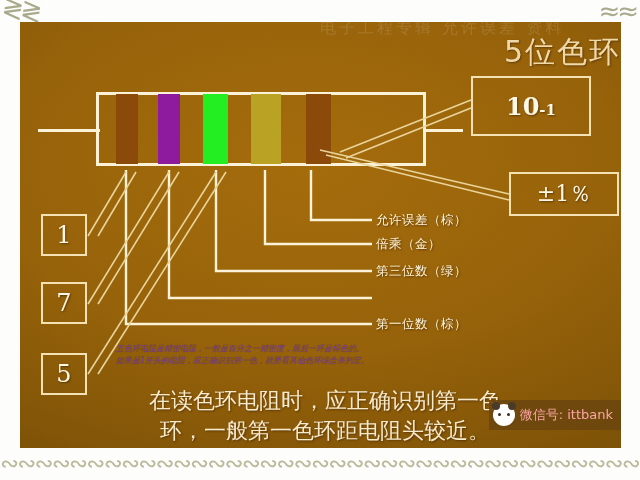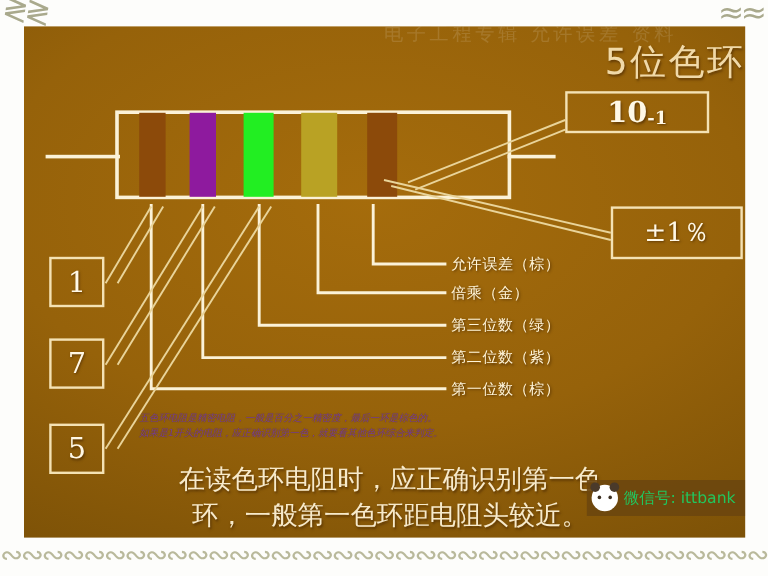--- a/index.html
+++ b/index.html
@@ -130,21 +130,21 @@
     box-sizing: border-box;
     color: #fff8e6;
     display: flex;
     align-items: center;
     justify-content: center;
     font-family: "DejaVu Serif", serif;
     font-weight: bold;
     text-shadow: 1px 1px 2px rgba(60,30,0,0.6);
   }
   #box-exp {
-    left: 451px; top: 54px; width: 120px; height: 35px;
+    left: 451px; top: 54px; width: 120px; height: 60px;
     font-size: 24px;
   }
   #box-exp sub {
     font-size: 15px;
     vertical-align: baseline;
     position: relative;
     bottom: -4px;
   }
   #box-tol {
     left: 489px; top: 150px; width: 110px; height: 44px;
@@ -250,21 +250,21 @@
   #wechat .panda i {
     position: absolute;
     width: 3px; height: 3px;
     background: #3a2d20;
     border-radius: 50%;
     top: 9px;
   }
   #wechat .panda i.l { left: 5px; }
   #wechat .panda i.r { right: 5px; }
   #wechat .wtext {
-    color: #22c55e;
+    color: #fca5a5;
     font-size: 13px;
     white-space: nowrap;
     font-family: "DejaVu Sans", sans-serif;
   }
 </style>
 </head>
 <body>
 
 <div id="page">
 
@@ -323,21 +323,20 @@
     </div>
     <div class="val-box" id="box-tol">±1％</div>
 
     <div class="num-box" id="num-1">1</div>
     <div class="num-box" id="num-7">7</div>
     <div class="num-box" id="num-5">5</div>
 
     <div class="legend-item" id="lg0" style="left: 356px; top: 190px;">允许误差（棕）</div>
     <div class="legend-item" id="lg1" style="left: 356px; top: 214px;">倍乘（金）</div>
     <div class="legend-item" id="lg2" style="left: 356px; top: 241px;">第三位数（绿）</div>
-    <div class="legend-item" id="lg3" style="left: 356px; top: 268px;">第二位数（紫）</div>
     <div class="legend-item" id="lg4" style="left: 356px; top: 294px;">第一位数（棕）</div>
 
     <div id="note">
       <div>五色环电阻是精密电阻，一般是百分之一精密度，最后一环是棕色的。</div>
       <div>如果是1开头的电阻，应正确识别第一色，就要看其他色环综合来判定。</div>
     </div>
 
     <div id="conclusion">
       <div>在读色环电阻时，应正确识别第一色</div>
       <div>环，一般第一色环距电阻头较近。</div>

